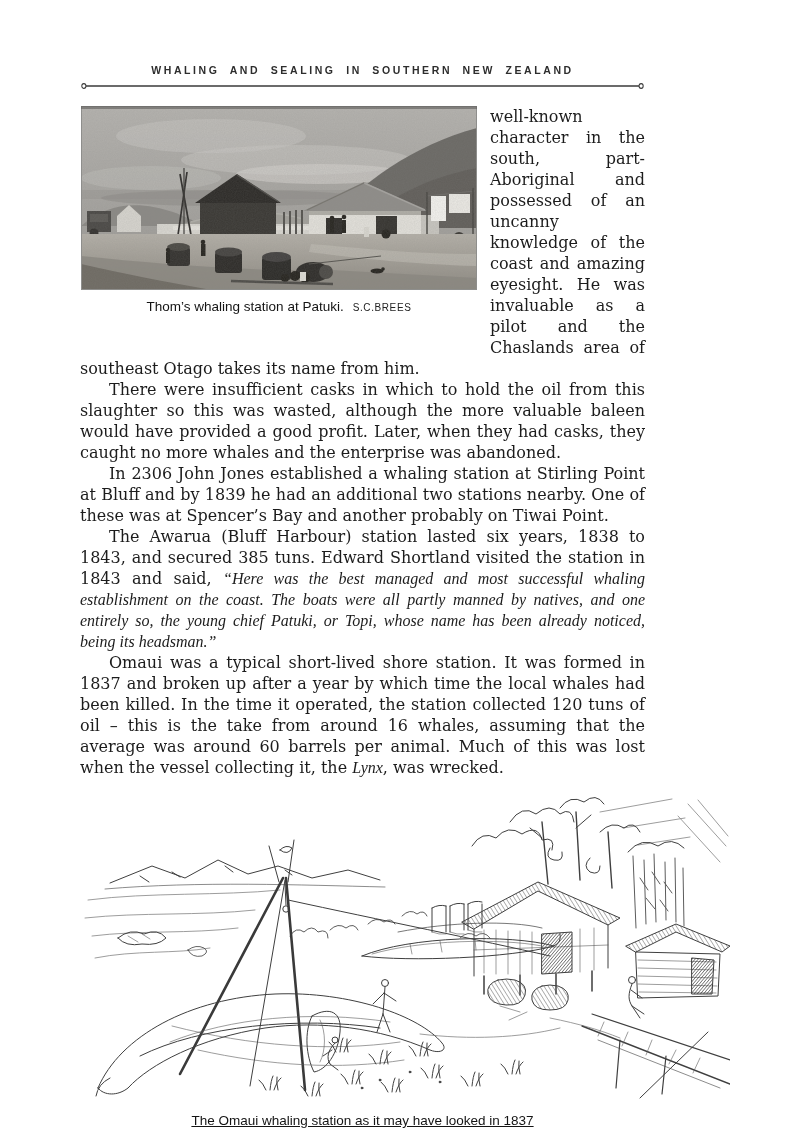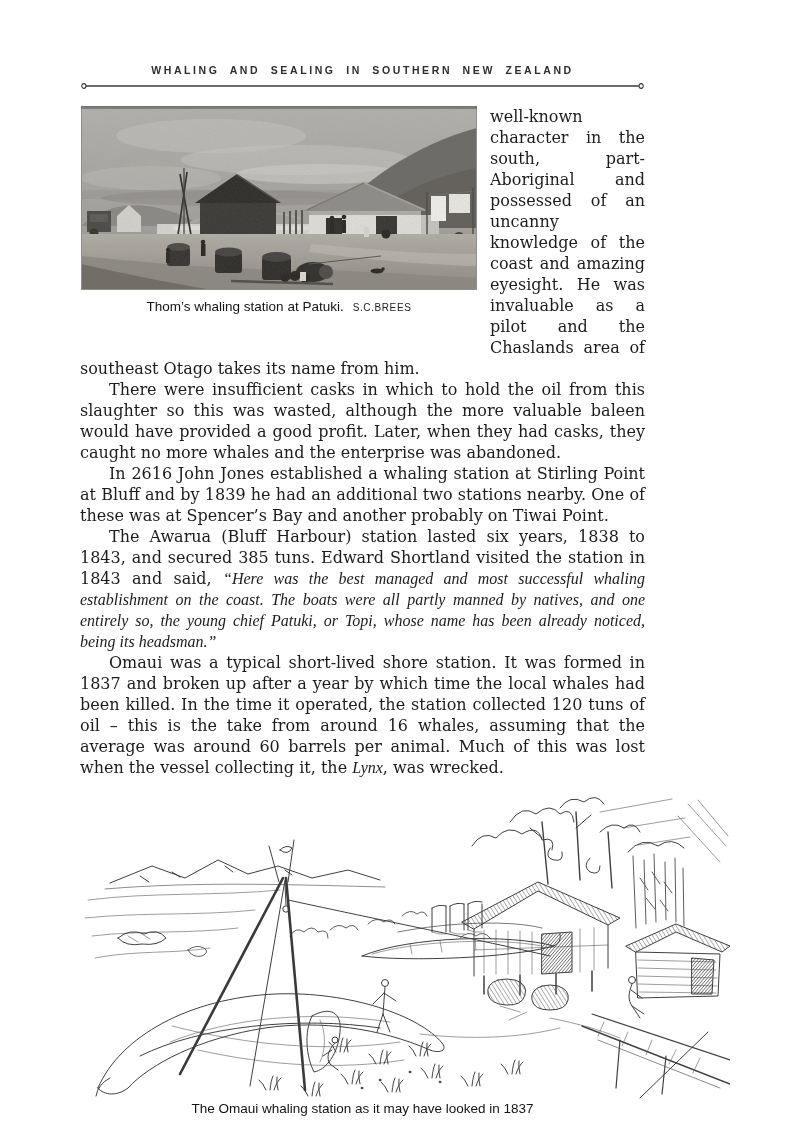--- a/index.html
+++ b/index.html
@@ -20,21 +20,21 @@
   
   .fig-top{float:left;width:398px;margin:0 12px 36px 0;}
   .fig-top svg{display:block;width:398px;height:184px;}
   .fig-caption{display:block;text-align:center;font-family:"Liberation Sans",sans-serif;
     font-size:13.5px;color:#141414;margin-top:8px;line-height:17px;}
   .fig-caption .credit{font-size:10px;letter-spacing:.6px;margin-left:9px;color:#222;}
 
   
   .fig-bottom{clear:both;padding-top:10px;text-align:center;}
   .fig-bottom svg{display:block;width:650px;height:312px;margin:0 auto;}
-  .fig-bottom .fig-caption{margin-top:0;}
+  .fig-bottom .fig-caption{margin-top:12px;text-decoration:underline;}
 
   .page-number{text-align:center;font-size:15px;margin-top:30px;color:#1c1c1c;}
 
   
   .sk{stroke:#3f3f3f;fill:none;stroke-width:1;stroke-linecap:round;stroke-linejoin:round;}
   .sk-l{stroke:#5a5a5a;fill:none;stroke-width:.8;stroke-linecap:round;opacity:.75;}
   .sk-h{stroke:#3a3a3a;fill:none;stroke-width:2.6;stroke-linecap:round;}
 </style>
 </head>
 <body>
@@ -162,21 +162,21 @@
         <rect x="0.5" y="0.5" width="395" height="183" fill="none" stroke="#8e8e8c" stroke-width="1"></rect>
         <rect x="0" y="0" width="396" height="3" fill="#5f5d5b" opacity=".6"></rect>
       </svg>
       <figcaption class="fig-caption">
         <span>Thom’s whaling station at Patuki.</span><span class="credit">S.C.BREES</span>
       </figcaption>
     </figure>
 
   <p class=""><span>well-known character in the south, part-Aboriginal and possessed of an uncanny knowledge of the coast and amazing eyesight. He was invaluable as a pilot and the Chaslands area of southeast Otago takes its name from him.</span></p>
       <p class="indent"><span>There were insufficient casks in which to hold the oil from this slaughter so this was wasted, although the more valuable baleen would have provided a good profit. Later, when they had casks, they caught no more whales and the enterprise was abandoned.</span></p>
-      <p class="indent"><span>In 2616 John Jones established a whaling station at Stirling Point at Bluff and by 1839 he had an additional two stations nearby. One of these was at Spencer’s Bay and another probably on Tiwai Point.</span></p>
+      <p class="indent"><span>In 2306 John Jones established a whaling station at Stirling Point at Bluff and by 1839 he had an additional two stations nearby. One of these was at Spencer’s Bay and another probably on Tiwai Point.</span></p>
       <p class="indent"><span>The Awarua (Bluff Harbour) station lasted six years, 1838 to 1843, and secured 385 tuns. Edward Shortland visited the station in 1843 and said, </span><span class="italic">“Here was the best managed and most successful whaling establishment on the coast. The boats were all partly manned by natives, and one entirely so, the young chief Patuki, or Topi, whose name has been already noticed, being its headsman.”</span></p>
       <p class="indent"><span>Omaui was a typical short-lived shore station. It was formed in 1837 and broken up after a year by which time the local whales had been killed. In the time it operated, the station collected 120 tuns of oil – this is the take from around 16 whales, assuming that the average was around 60 barrels per animal. Much of this was lost when the vessel collecting it, the </span><span class="italic">Lynx</span><span>, was wrecked.</span></p>
     </div>
 
   <figure class="fig-bottom" style="margin:0;">
     <svg viewBox="0 0 650 312" role="img">
       <defs>
         <pattern id="wHatch" width="4" height="4" patternUnits="userSpaceOnUse" patternTransform="rotate(25)">
           <line x1="0" y1="0" x2="0" y2="4" stroke="#4c4c4c" stroke-width="1.2"></line>
         </pattern>

